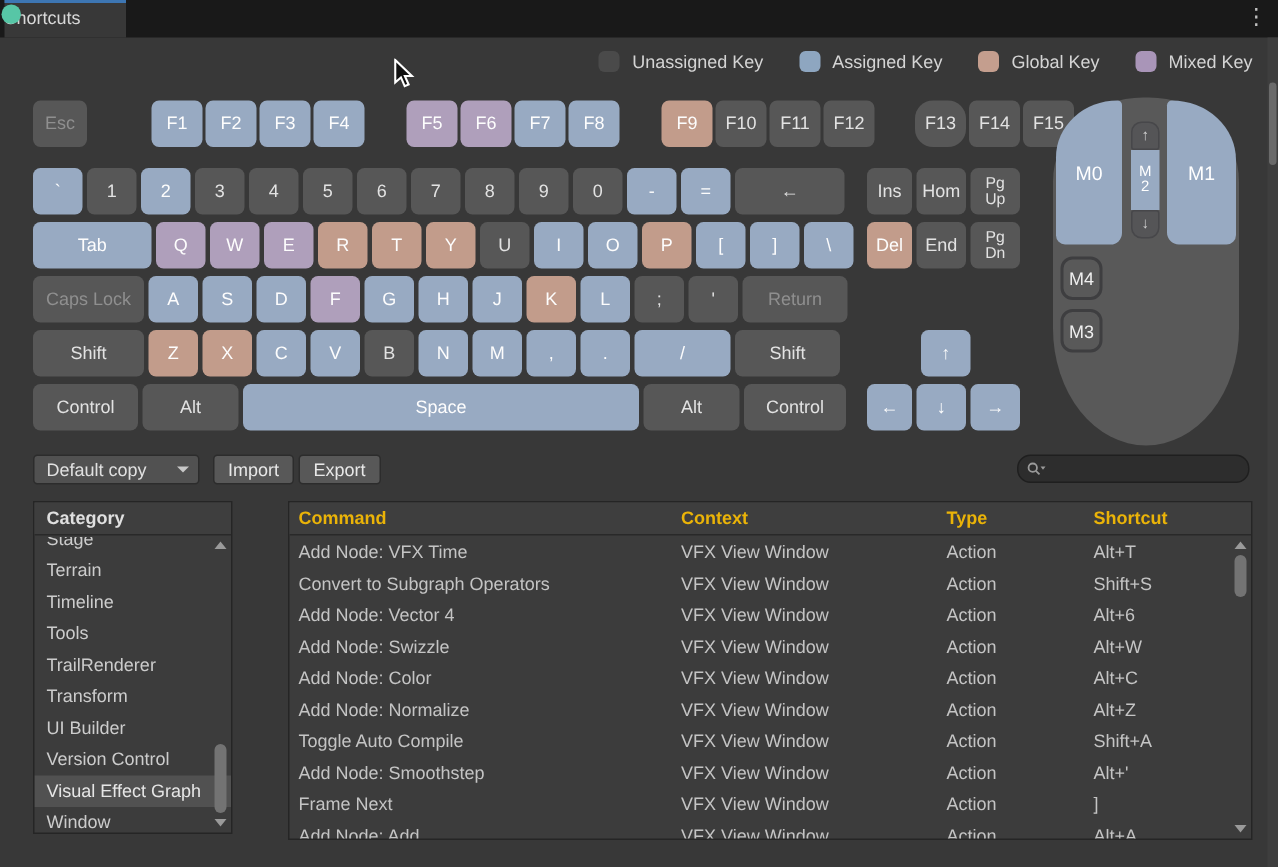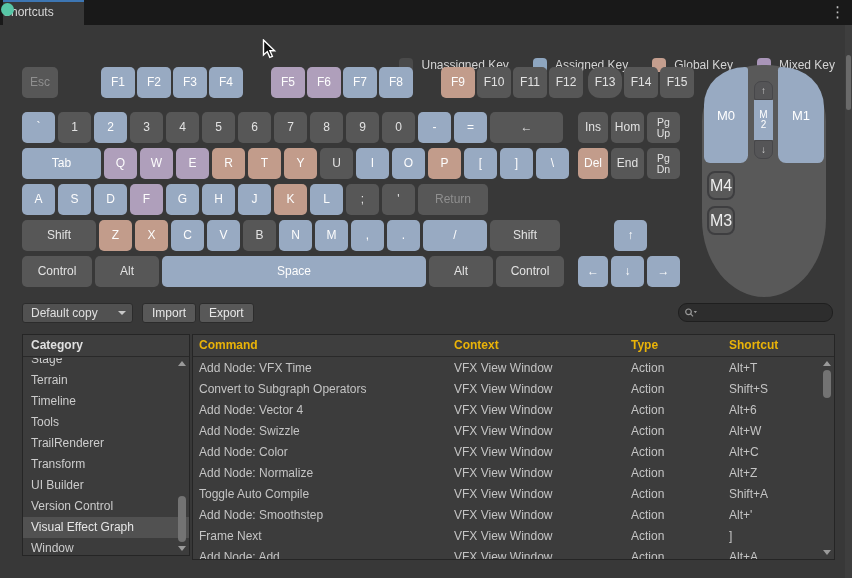--- a/index.html
+++ b/index.html
@@ -10,21 +10,21 @@
     -webkit-font-smoothing:antialiased;
   }
   
   .titlebar{position:absolute;left:0;top:0;width:852px;height:25px;background:#191919}
   .tab{position:absolute;left:3px;top:0;width:81px;height:25px;background:#383838;
        border-top:2px solid var(--c-accent,#3d76b3);box-sizing:border-box;
        line-height:21px;font-size:12px;color:#d8d8d8}
   .tab-dot{position:absolute;left:1px;top:3px;width:13px;height:13px;border-radius:50%;background:#57c6a6;z-index:3}
   .kebab{position:absolute;right:7px;top:3px;font-size:15px;color:#c0c0c0;line-height:18px}
   
-  .legend{position:absolute;top:58px;right:17px;display:flex;gap:24px;align-items:flex-end}
+  .legend{position:absolute;top:34px;right:17px;display:flex;gap:24px;align-items:flex-end}
   .legend-item{display:flex;align-items:center;gap:8px}
   .swatch{width:14px;height:14px;border-radius:4px}
   .legend-label{font-size:12px;color:#d4d4d4;white-space:nowrap}
   
   .keyboard{position:absolute;left:22px;top:67px;width:661px}
   .krow{display:flex;margin-bottom:5px}
   .krow.fn{margin-bottom:14px}
   .krow.fn .key{width:34px;margin-right:2px}
   .key{flex:0 0 auto;width:33px;height:31px;margin-right:3px;border-radius:5px;
        display:flex;align-items:center;justify-content:center;text-align:center;
@@ -45,41 +45,41 @@
   .m1{right:2px;width:46px;border-radius:4px 54px 8px 10px / 4px 50px 8px 10px}
   .wheel-up,.wheel-down{position:absolute;left:52px;width:19px;height:19px;background:#555557;
         border:1px solid #47474a;box-sizing:border-box;display:flex;align-items:center;
         justify-content:center;font-size:10px;color:#cfcfcf}
   .wheel-up{top:16px;border-radius:7px 7px 2px 2px}
   .wheel-down{top:75px;border-radius:2px 2px 7px 7px}
   .m2{position:absolute;left:52px;top:35px;width:19px;height:40px;background:var(--c-a,#98aac2);
       display:flex;align-items:center;justify-content:center;text-align:center;
       font-size:10px;line-height:10px;white-space:pre-line;color:#fff}
   .side{position:absolute;left:5px;width:28px;height:29px;border:2px solid #3e3e40;border-radius:8px;
-        box-sizing:border-box;display:flex;align-items:center;justify-content:center;font-size:16px;color:#eeeeee}
+        box-sizing:border-box;display:flex;align-items:center;justify-content:center;font-size:12px;color:#eeeeee}
   .m4{top:106px}
   .m3{top:141px}
   
   .dropdown{position:absolute;left:22px;top:303px;width:111px;height:20px;background:#515151;
             border:1px solid #2c2c2c;border-radius:3px;box-sizing:border-box;display:flex;
             align-items:center;padding:0 6px 0 8px;font-size:12px;color:#e0e0e0}
   .caret{margin-left:auto;width:0;height:0;border-left:4px solid transparent;
          border-right:4px solid transparent;border-top:4px solid #c8c8c8}
   .btn{position:absolute;top:303px;height:20px;background:#585858;border:1px solid #2c2c2c;
        border-radius:3px;font-size:12px;color:#e8e8e8;font-family:inherit;padding:0 9px;line-height:17px}
   .btn.import{left:142px}
   .btn.export{left:199px}
   .search{position:absolute;left:678px;top:303px;width:155px;height:19px;background:#2d2d2d;
           border:1px solid #1f1f1f;border-radius:9px;box-sizing:border-box;display:flex;
           align-items:center;padding-left:5px}
   .search input{background:transparent;border:none;outline:none;color:#dddddd;font-size:12px;
                 width:118px;font-family:inherit}
   
   .panel{position:absolute;background:#3c3c3c;border:1px solid #252525;box-sizing:border-box}
-  .cat-panel{left:22px;top:334px;width:168px;height:222px}
+  .cat-panel{left:22px;top:334px;width:133px;height:222px}
   .table-panel{left:192px;top:334px;width:643px;height:226px}
   .panel-header{height:22px;line-height:21px;background:#3e3e3e;border-bottom:1px solid #292929;
                 padding-left:8px;font-weight:700;font-size:12px;color:#e0e0e0;box-sizing:border-box}
   .cat-list{position:absolute;top:23px;left:0;right:0;bottom:0;overflow:hidden}
   .cat-item{height:21px;line-height:21px;padding-left:8px;font-size:12px;color:#cccccc;white-space:nowrap}
   .cat-item:first-child{margin-top:-9px}
   .cat-item.selected{background:#515151;color:#e6e6e6}
   .thead{display:flex;height:22px;background:#3e3e3e;border-bottom:1px solid #292929;box-sizing:border-box}
   .hcell{font-weight:700;font-size:12px;color:#eab308;line-height:21px;padding-left:6px;box-sizing:border-box}
   .c0{width:255px}.c1{width:177px}.c2{width:98px}.c3{flex:1}
@@ -138,21 +138,21 @@
       <div class="key k-a">F3</div>
       <div class="key k-a">F4</div>
       <div class="key k-m" style="margin-left: 26px;">F5</div>
       <div class="key k-m">F6</div>
       <div class="key k-a">F7</div>
       <div class="key k-a">F8</div>
       <div class="key k-g" style="margin-left: 26px;">F9</div>
       <div class="key k-u">F10</div>
       <div class="key k-u">F11</div>
       <div class="key k-u">F12</div>
-      <div class="key k-u" style="margin-left: 3px; border-radius: 12px;">F13</div>
+      <div class="key k-u" style="margin-left: 25px; border-radius: 12px;">F13</div>
       <div class="key k-u">F14</div>
       <div class="key k-u">F15</div>
     </div>
     <div class="krow">
       <div class="key k-a">`</div>
       <div class="key k-u">1</div>
       <div class="key k-a">2</div>
       <div class="key k-u">3</div>
       <div class="key k-u">4</div>
       <div class="key k-u">5</div>
@@ -183,20 +183,21 @@
       <div class="key k-g">P</div>
       <div class="key k-a">[</div>
       <div class="key k-a">]</div>
       <div class="key k-a">\</div>
       <div class="key k-g" style="width: 30px; margin-left: auto;">Del</div>
       <div class="key k-u">End</div>
       <div class="key k-u sm">Pg
 Dn</div>
     </div>
     <div class="krow">
+      <div class="key k-u dim" style="width: 74px;">Caps Lock</div>
       <div class="key k-a">A</div>
       <div class="key k-a">S</div>
       <div class="key k-a">D</div>
       <div class="key k-m">F</div>
       <div class="key k-a">G</div>
       <div class="key k-a">H</div>
       <div class="key k-a">J</div>
       <div class="key k-g">K</div>
       <div class="key k-a">L</div>
       <div class="key k-u">;</div>

